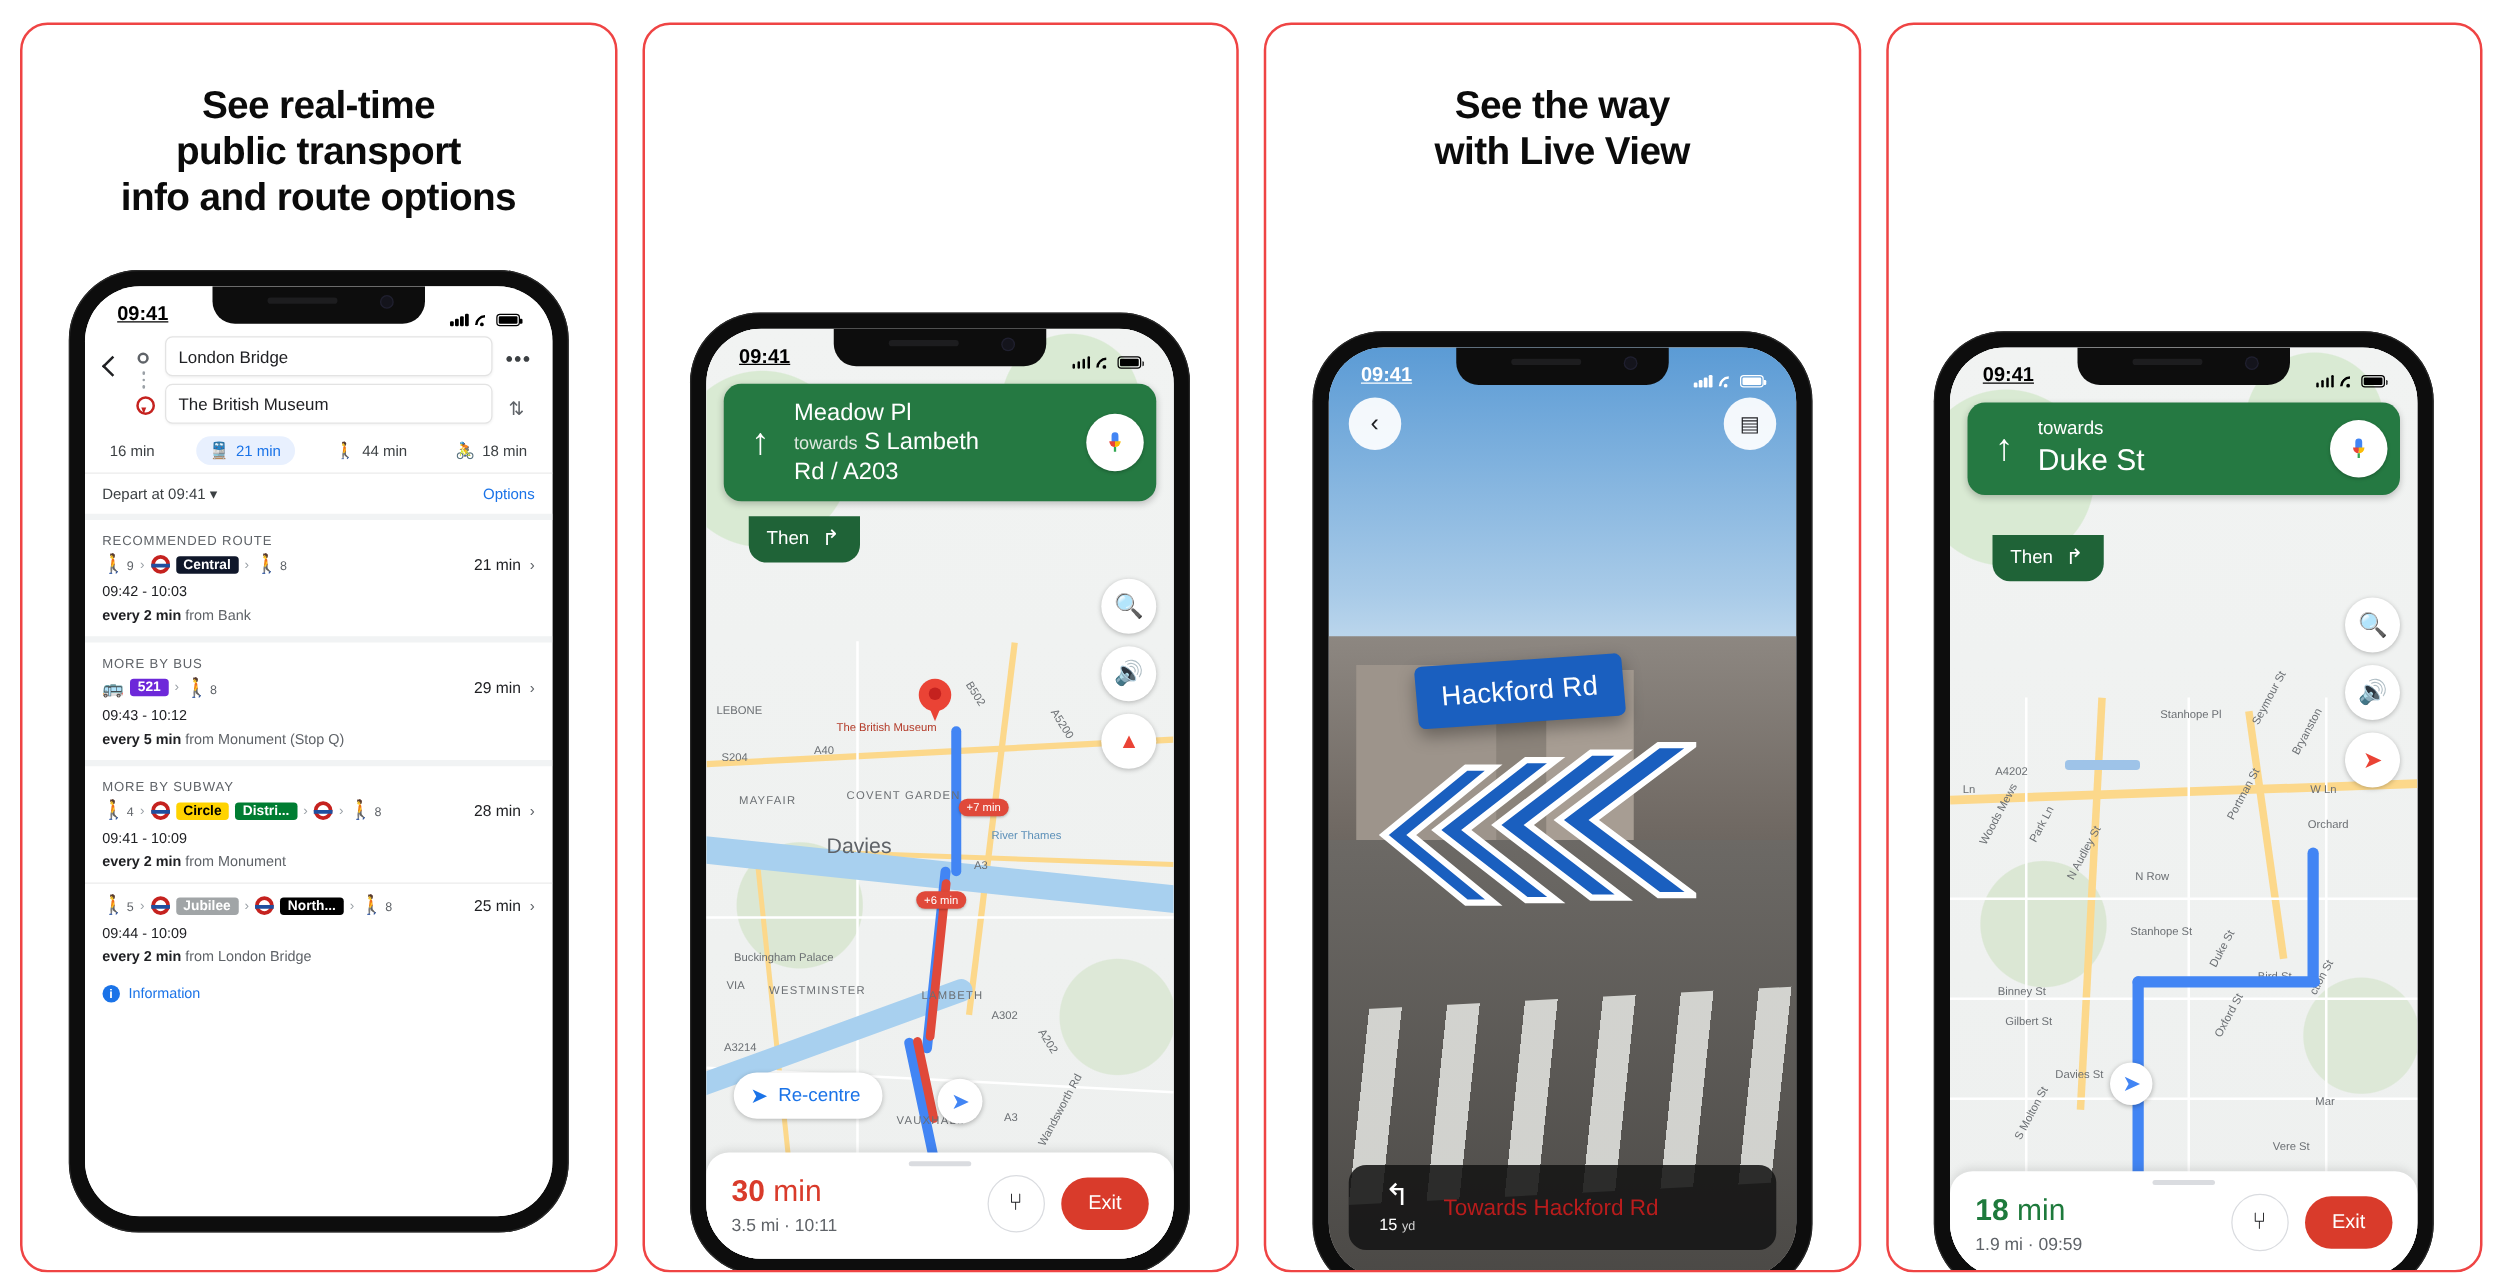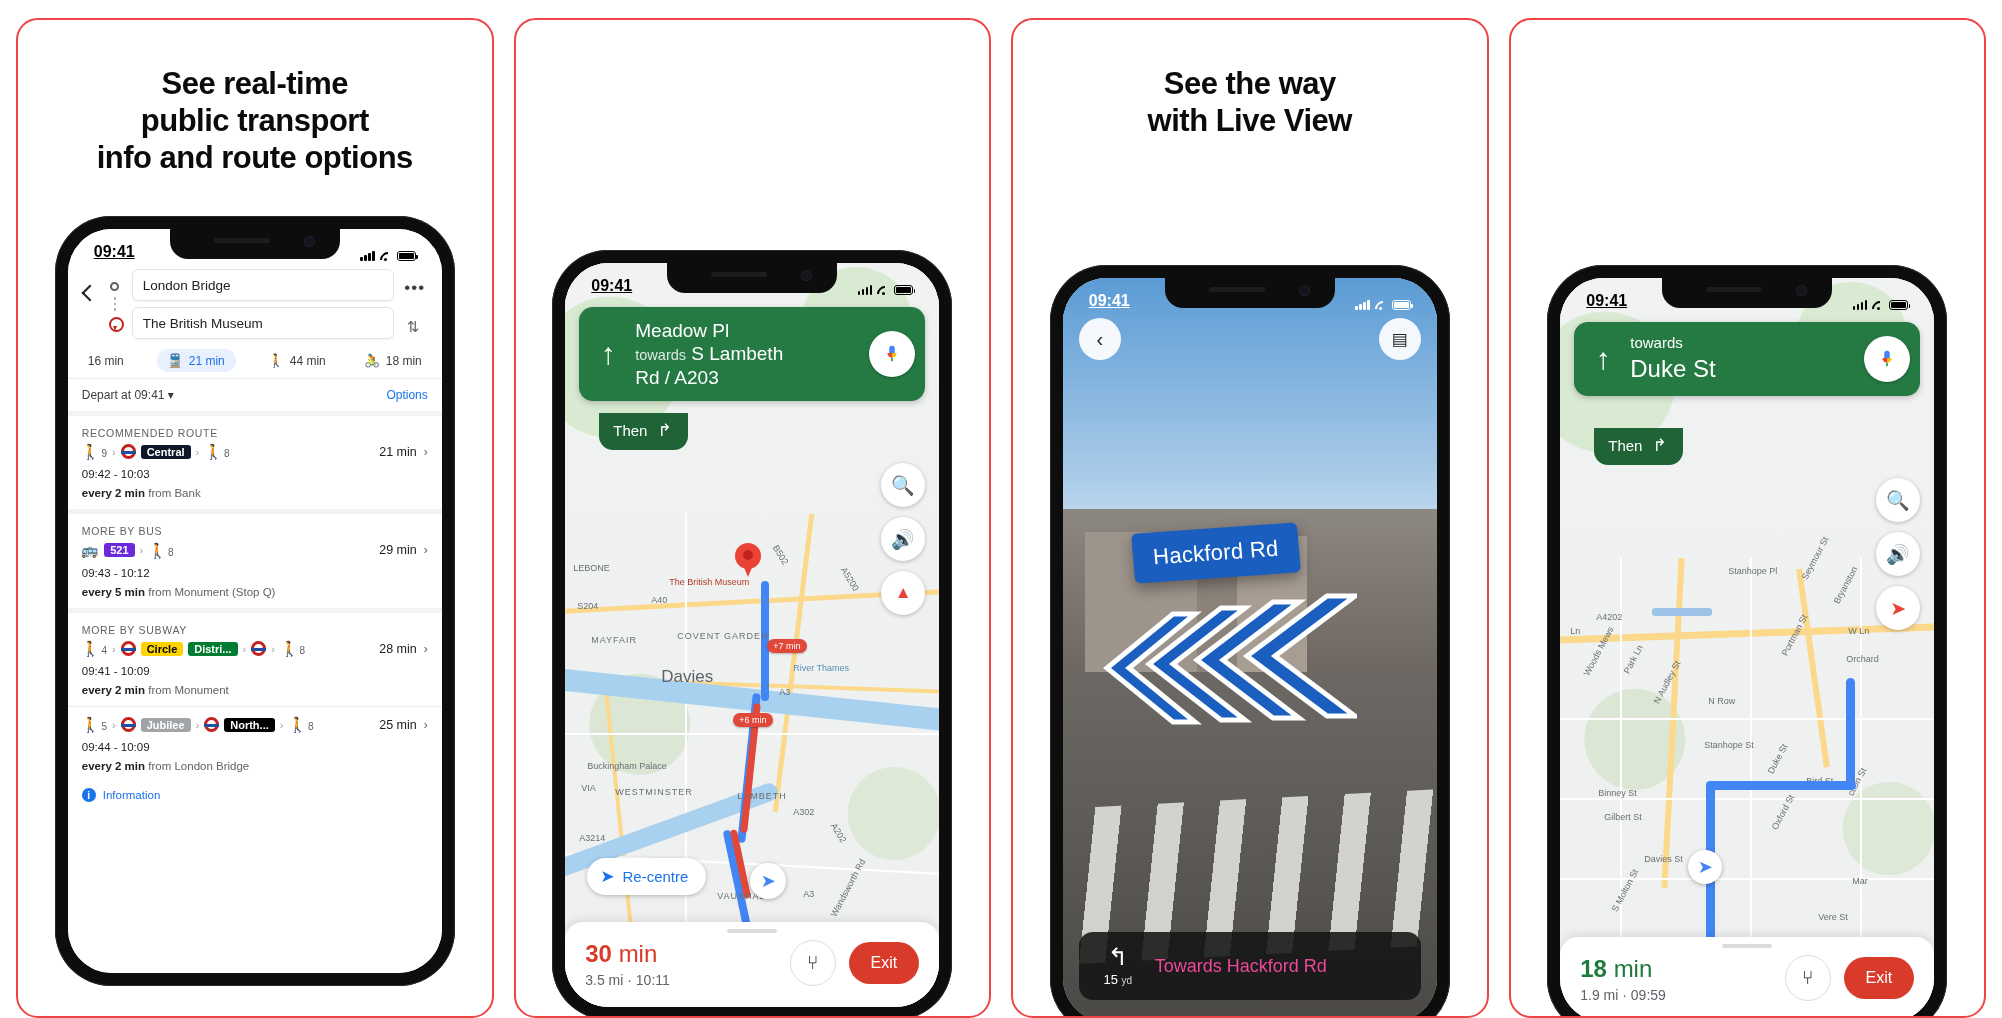--- a/index.html
+++ b/index.html
@@ -209,21 +209,21 @@
   }
   .chevrons{position:absolute;left:34px;top:300px;width:260px;height:180px;z-index:12;}
   .lv-bottom{
     position:absolute;left:16px;right:16px;bottom:22px;background:rgba(20,20,20,.88);
     border-radius:14px;padding:13px 16px;display:flex;align-items:center;gap:14px;z-index:14;
   }
   .lv-turn{width:46px;flex:none;text-align:center;color:#fff;}
   .lv-turn .glyph{font-size:24px;line-height:1;}
   .lv-turn .dist{font-size:13px;margin-top:3px;}
   .lv-turn .dist .u{font-size:10px;color:#d6d6d6;}
-  .lv-dest{flex:1;color:#ec4899;font-size:18px;}
+  .lv-dest{flex:1;color:#b91c1c;font-size:18px;}
 
   
   .p4-route{position:absolute;background:#4285f4;border-radius:5px;z-index:5;}
   .p4-dot{position:absolute;left:128px;bottom:138px;width:34px;height:34px;border-radius:50%;background:#fff;display:flex;align-items:center;justify-content:center;box-shadow:0 1px 4px rgba(0,0,0,.3);z-index:8;color:#4285f4;font-size:18px;}
   .maplabel{position:absolute;font-size:9px;color:#6b6f73;white-space:nowrap;}
   .maplabel.big{font-size:17px;color:#5f6368;}
   .maplabel.rot{transform:rotate(-62deg);transform-origin:left center;}
   .maplabel.rot2{transform:rotate(58deg);transform-origin:left center;}
   .trafficbadge{position:absolute;background:#e0493a;color:#fff;font-size:9px;border-radius:9px;padding:2px 6px;z-index:9;box-shadow:0 1px 2px rgba(0,0,0,.25);}
 </style>

